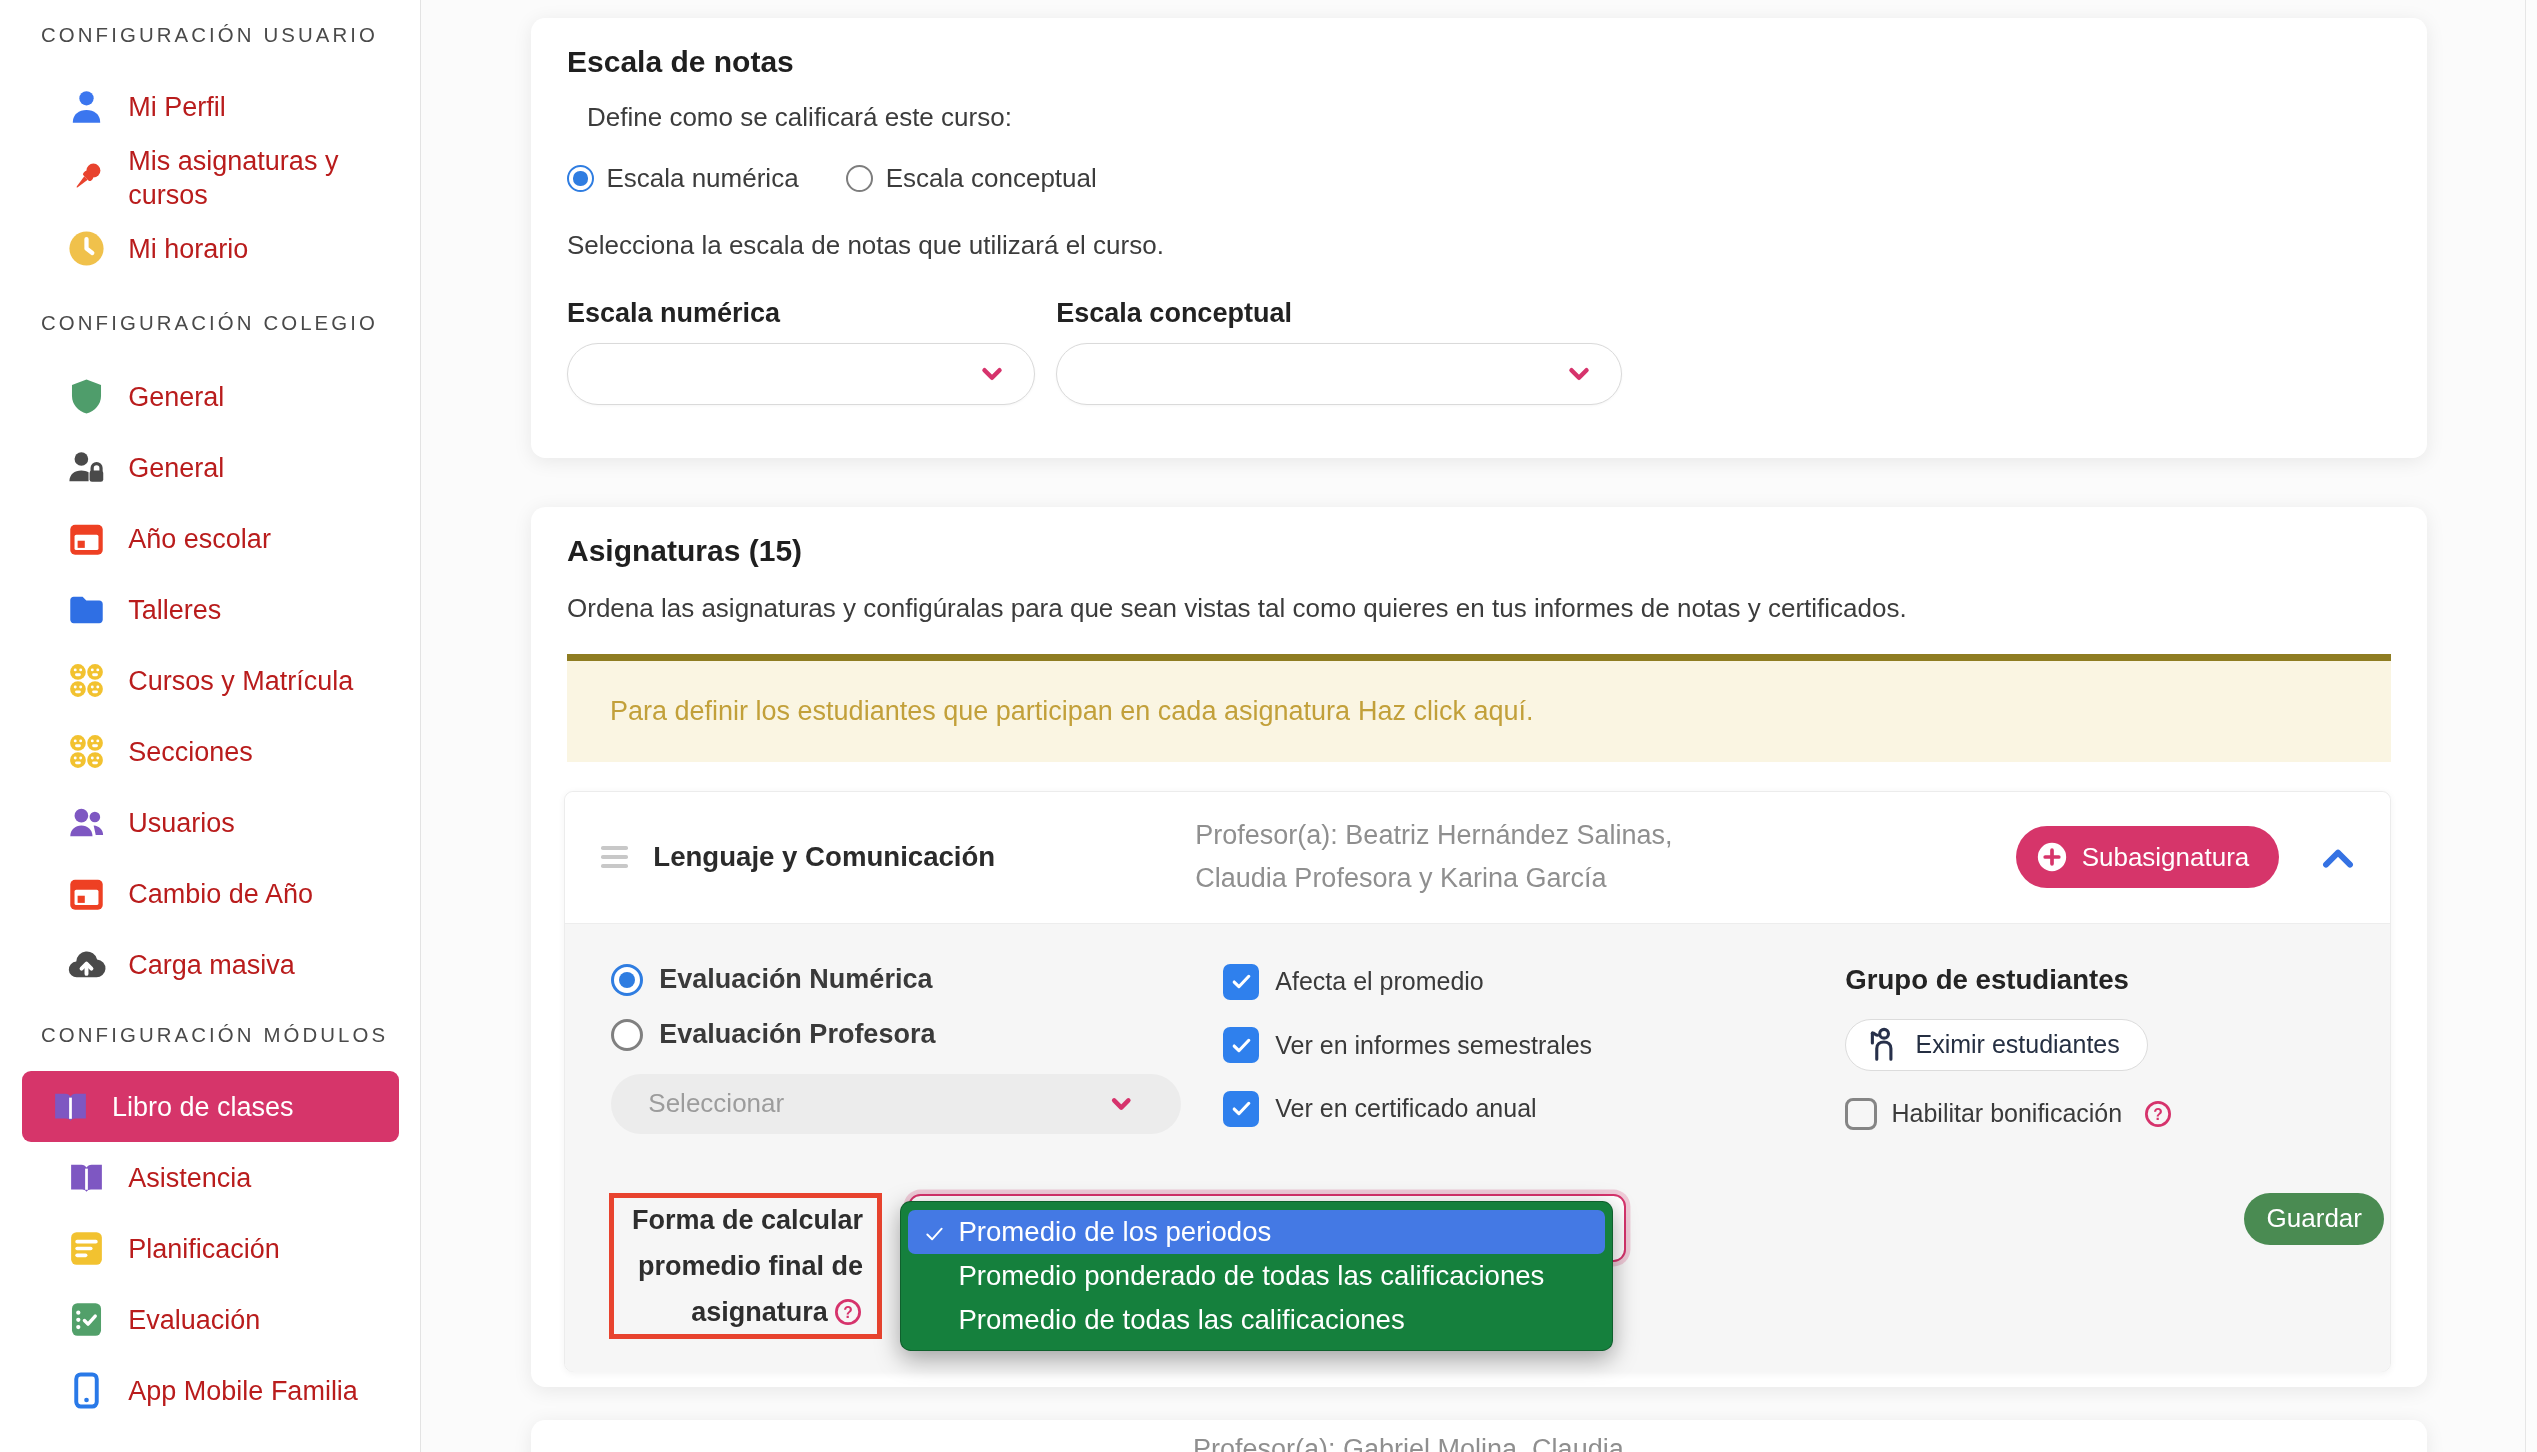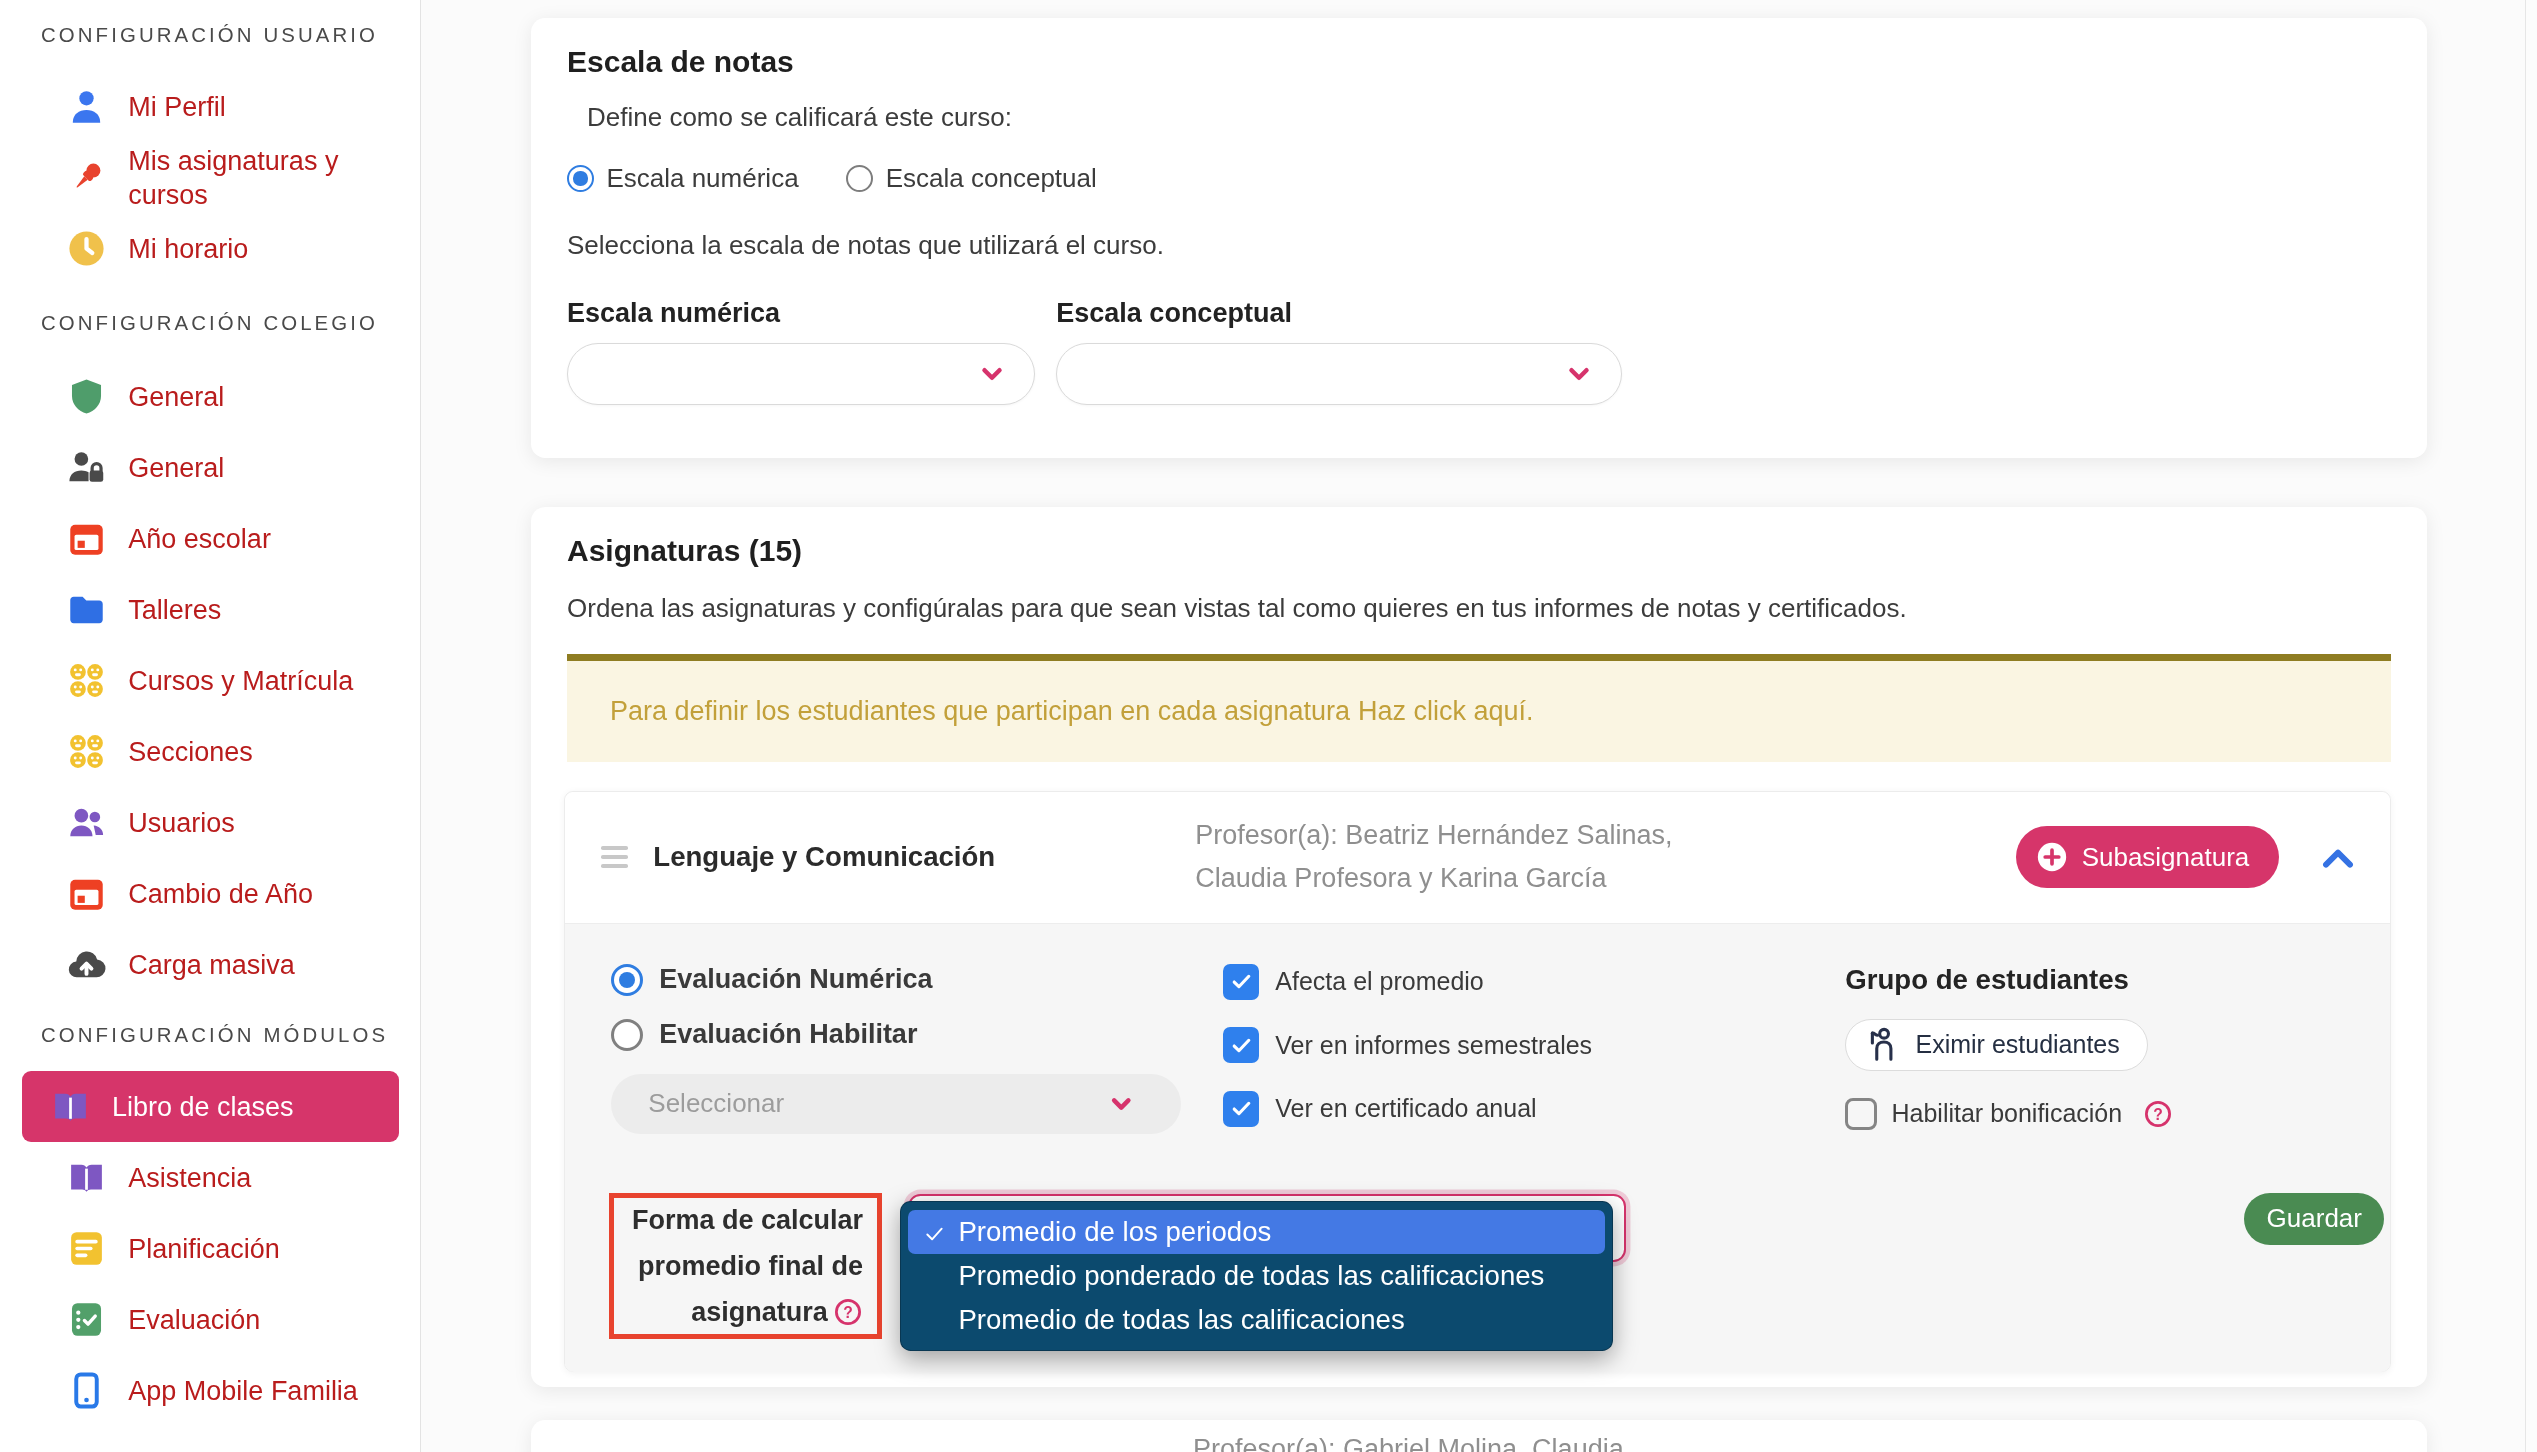--- a/index.html
+++ b/index.html
@@ -81,21 +81,21 @@
   .grptitle{font-size:27.6px;font-weight:bold;color:#242424;margin-bottom:23px;}
   .exempt{height:52px;padding:0 27px 0 14.2px;background:#fff;border:1.8px solid #dcdcdc;border-radius:30px;display:inline-flex;align-items:center;gap:16px;font-size:25px;color:#252f42;font-family:inherit;cursor:pointer;}
   .exempt svg{width:39px;height:39px;}
   .bonusrow{margin-top:27px;display:flex;align-items:center;gap:14.2px;}
   .chk-empty{width:32px;height:32px;border:3.6px solid #858585;border-radius:8px;box-sizing:border-box;background:transparent;cursor:pointer;}
   .qicon{width:30px;height:30px;margin-left:7.1px;cursor:pointer;}
 
   .avgbox{position:absolute;left:44px;top:269px;width:273px;height:146px;border:5.3px solid #e8432e;box-sizing:border-box;display:flex;align-items:center;justify-content:flex-end;padding:0 14.2px;text-align:right;font-size:27px;font-weight:bold;color:#2e2e2e;line-height:46px;}
   .avgbox .qicon{vertical-align:-6.2px;margin-left:5.3px;display:inline-block;}
   .focus-select{position:absolute;left:343px;top:270px;width:718px;height:68px;background:#fff;border:2.7px solid #d6336c;border-radius:12.4px;box-sizing:border-box;box-shadow:0 0 0 4.4px rgba(214,51,108,.22);cursor:pointer;}
-  .popup{position:absolute;left:335px;top:277px;width:713px;background:#0c4a6e;border:0.9px solid rgba(0,0,0,.25);border-radius:10.7px;box-shadow:0 7.1px 25px rgba(0,0,0,.35);padding:8px 7.1px;box-sizing:border-box;z-index:5;}
+  .popup{position:absolute;left:335px;top:277px;width:713px;background:#15803d;border:0.9px solid rgba(0,0,0,.25);border-radius:10.7px;box-shadow:0 7.1px 25px rgba(0,0,0,.35);padding:8px 7.1px;box-sizing:border-box;z-index:5;}
   .opt{height:44px;display:flex;align-items:center;border-radius:7.1px;color:#fff;font-size:27.6px;padding-left:50px;position:relative;cursor:pointer;white-space:nowrap;}
   .opt.selected{background:#4479e4;}
   .opt .tick{position:absolute;left:14.2px;top:50%;transform:translateY(-50%);width:23px;height:23px;}
   .savebtn{position:absolute;left:1679px;top:269px;width:140px;height:52px;background:#4a8b52;border:none;border-radius:26px;color:#fff;font-size:26px;font-family:inherit;cursor:pointer;}
 
   .card3 .prof{line-height:36px;}
 </style>
 </head>
 <body>
 
@@ -376,21 +376,21 @@
           <div class="cols">
             <div class="col1">
               <div class="evalrow">
                 <span class="radio big sel">
                     <span class="dot"></span>
                   </span>
                 <span class="evallbl">Evaluación Numérica</span>
               </div>
               <div class="evalrow">
                 <span class="radio big unsel"></span>
-                <span class="evallbl">Evaluación Habilitar</span>
+                <span class="evallbl">Evaluación Profesora</span>
               </div>
               <div class="sel-gray">
                 <span>Seleccionar</span>
                 <span class="chev"><svg viewBox="0 0 24 24" fill="none">
                       <path d="M6 9l6 6 6-6" stroke="#d6336c" stroke-width="3.8" stroke-linecap="round" stroke-linejoin="round"></path>
                     </svg></span>
               </div>
             </div>
 
             <div class="col2">

